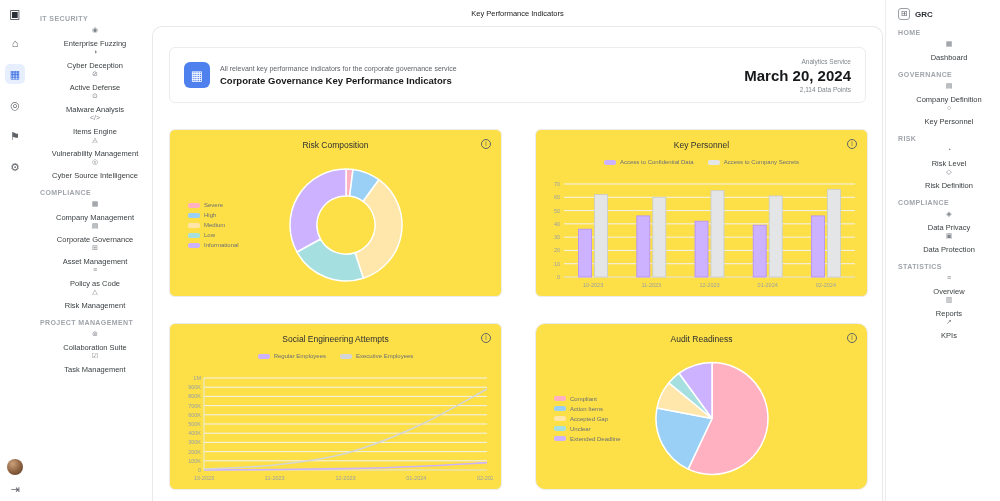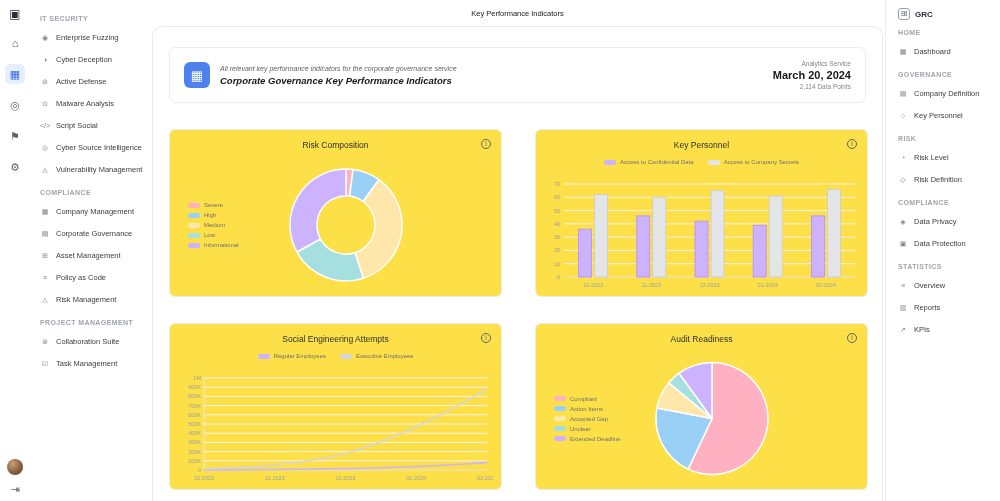--- a/index.html
+++ b/index.html
@@ -17,21 +17,21 @@
   .rail-spacer{flex:1;}
   .avatar{width:16px;height:16px;border-radius:50%;
     background:radial-gradient(circle at 35% 30%,#caa27a 0%,#8a5f3e 55%,#54371f 100%);
     margin-bottom:9px;}
   .rail-signout{color:#5f6368;font-size:11px;line-height:1;cursor:pointer;}
 
   
   .left-sidebar{position:absolute;left:30px;top:0;width:120px;height:100%;padding-top:6px;}
   .side-header{font-size:7px;color:#a0a4aa;font-weight:700;letter-spacing:.4px;margin:9px 0 4px 10px;}
   .side-item{display:flex;align-items:center;gap:6px;padding-left:10px;height:22px;
-    color:#3c4043;font-size:7.5px;cursor:pointer;white-space:nowrap;}
+    color:#3c4043;font-size:7.5px;cursor:pointer;white-space:nowrap;flex-direction:column;}
   .side-icon{width:10px;color:#80858c;font-size:7px;text-align:center;flex:none;line-height:1;}
 
   
   .right-sidebar{position:absolute;right:0;top:0;width:115px;height:100%;
     border-left:1px solid #ececec;padding-top:8px;background:#fff;}
   .grc-head{display:flex;align-items:center;gap:5px;padding-left:12px;margin-bottom:4px;}
   .grc-icon{width:12px;height:12px;border:1px solid #9aa0a6;border-radius:3px;color:#5f6368;
     font-size:8px;display:flex;align-items:center;justify-content:center;line-height:1;}
   .grc-label{font-size:8px;font-weight:700;color:#2b2f36;}
   .right-sidebar .side-item{padding-left:12px;}
@@ -41,33 +41,33 @@
   .main{position:absolute;left:150px;top:0;width:735px;height:100%;}
   .page-title{text-align:center;font-size:7.5px;color:#202124;padding-top:9px;}
   .main-panel{position:absolute;left:2px;right:2px;top:26px;bottom:0;background:#fff;
     border:1px solid #e9e9e9;border-bottom:none;border-radius:10px 10px 0 0;}
 
   .header-card{position:absolute;left:16px;right:16px;top:20px;height:56px;
     border:1px solid #ececec;border-radius:6px;display:flex;align-items:center;
     padding:0 14px;gap:10px;background:#fff;}
   .header-tile{width:26px;height:26px;border-radius:6px;background:#4e80ee;color:#fff;
     font-size:13px;display:flex;align-items:center;justify-content:center;flex:none;line-height:1;}
-  .header-text{flex:1;min-width:0;font-style:italic;}
+  .header-text{flex:1;min-width:0;}
   .header-desc{font-size:7px;color:#5f6368;margin-bottom:3px;}
   .header-title{font-size:9.5px;font-weight:700;color:#17181a;}
   .header-meta{text-align:right;flex:none;}
   .meta-service{font-size:6.5px;color:#80868b;margin-bottom:2px;}
-  .meta-date{font-size:11px;font-weight:700;color:#17181a;margin-bottom:2px;}
+  .meta-date{font-size:15px;font-weight:700;color:#17181a;margin-bottom:2px;}
   .meta-points{font-size:6.5px;color:#80868b;}
 
   .chart-card{position:absolute;border:1px solid #ececec;border-radius:6px;background:#fde047;}
   .card-risk{left:16px;top:102px;width:333px;height:168px;}
   .card-personnel{left:382px;top:102px;width:333px;height:168px;}
   .card-social{left:16px;top:296px;width:333px;height:167px;}
-  .card-audit{left:382px;top:296px;width:333px;height:167px;}
+  .card-audit{left:382px;top:296px;width:333px;height:167px;border-radius:10px;}
   .card-title{text-align:center;margin-top:10px;font-size:8.5px;color:#2d2f33;}
   .info-badge{position:absolute;top:9px;right:10px;width:10px;height:10px;border:1px solid #5f6368;
     border-radius:50%;font-size:6.5px;color:#5f6368;display:flex;align-items:center;
     justify-content:center;cursor:pointer;line-height:1;}
 
   
   .chart-body{position:absolute;left:0;right:0;top:28px;bottom:4px;}
   .legend-v{position:absolute;left:18px;top:50%;transform:translateY(-50%);
     display:flex;flex-direction:column;gap:4px;}
   .pie-area{position:absolute;left:118px;top:0;bottom:0;width:116px;
@@ -106,29 +106,29 @@
       <div class="side-item">
         <span class="side-icon">⊘</span>
         <span>Active Defense</span>
       </div>
       <div class="side-item">
         <span class="side-icon">⊙</span>
         <span>Malware Analysis</span>
       </div>
       <div class="side-item">
         <span class="side-icon">&lt;/&gt;</span>
-        <span>Script Social</span>
+        <span>Items Engine</span>
+      </div>
+      <div class="side-item">
+        <span class="side-icon">◬</span>
+        <span>Vulnerability Management</span>
       </div>
       <div class="side-item">
         <span class="side-icon">◎</span>
         <span>Cyber Source Intelligence</span>
-      </div>
-      <div class="side-item">
-        <span class="side-icon">◬</span>
-        <span>Vulnerability Management</span>
       </div>
       <div class="side-header">COMPLIANCE</div>
       <div class="side-item">
         <span class="side-icon">▦</span>
         <span>Company Management</span>
       </div>
       <div class="side-item">
         <span class="side-icon">▤</span>
         <span>Corporate Governance</span>
       </div>

